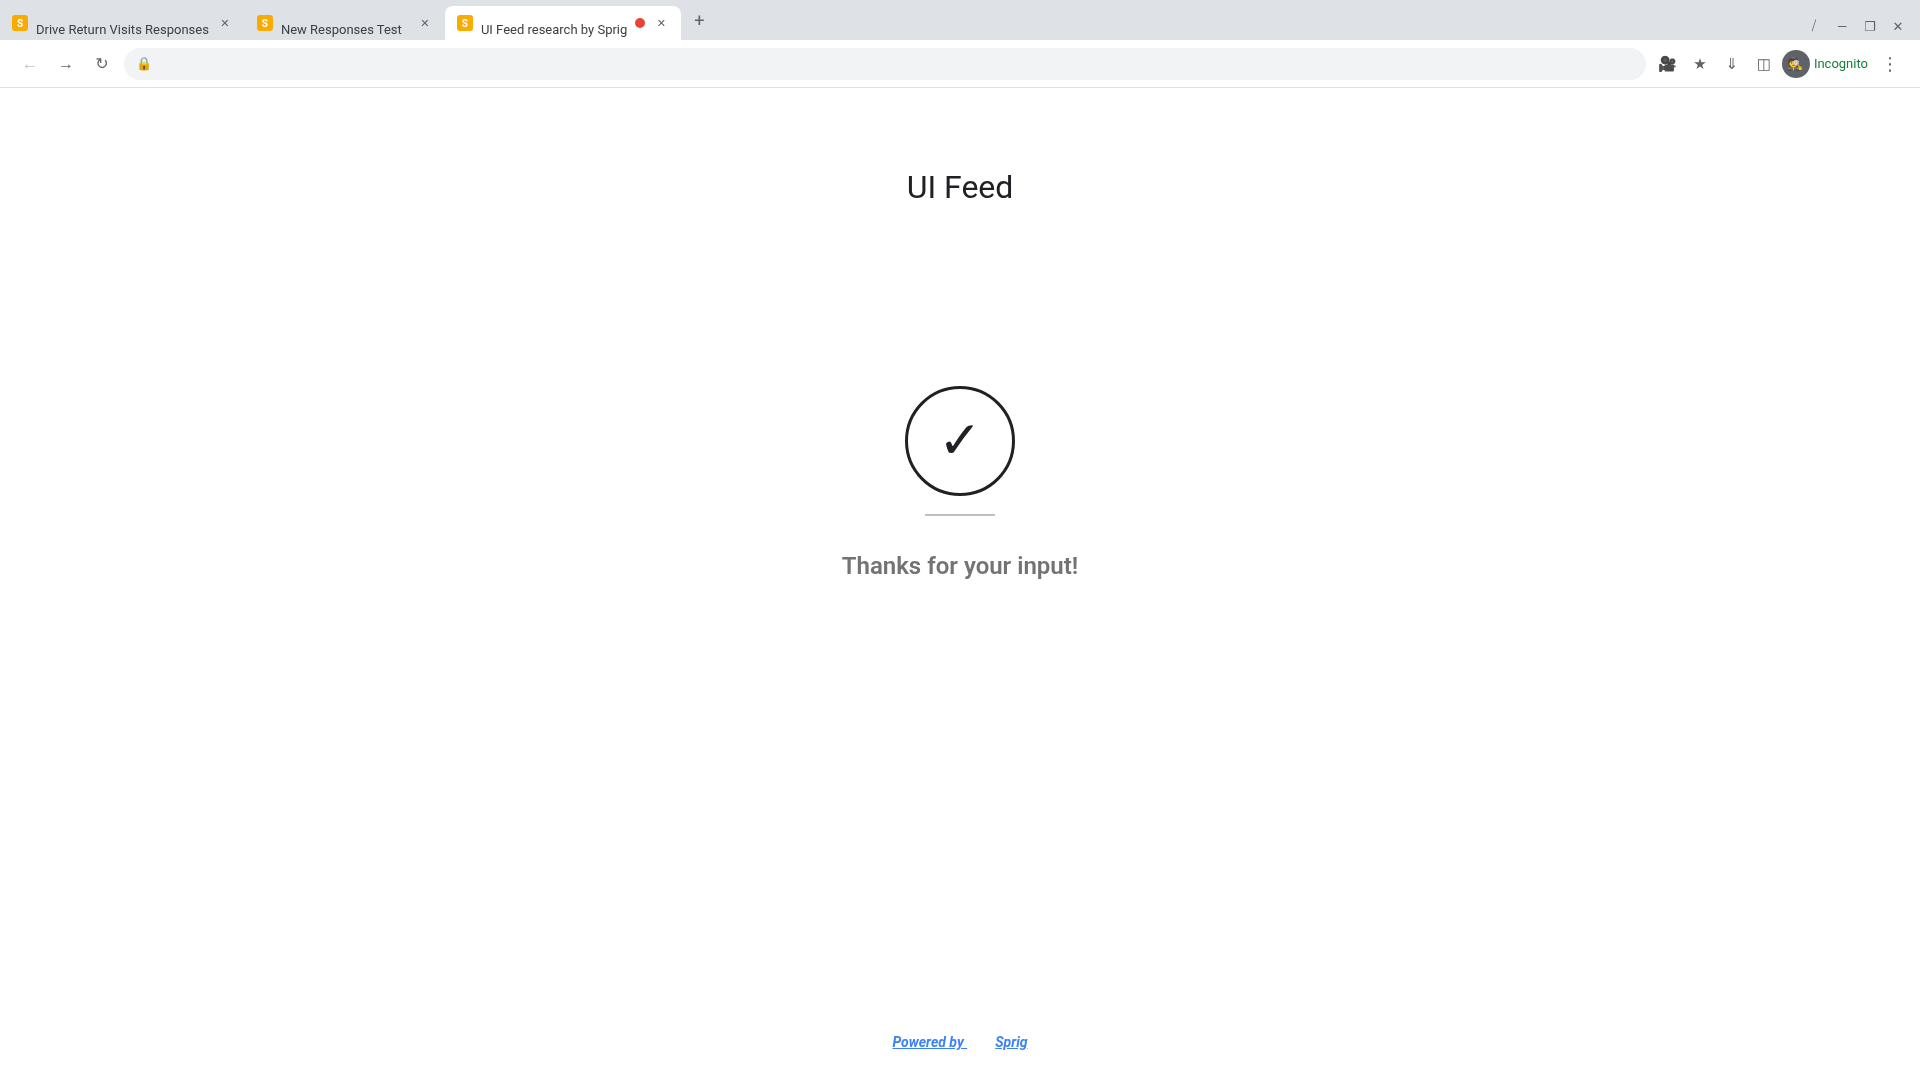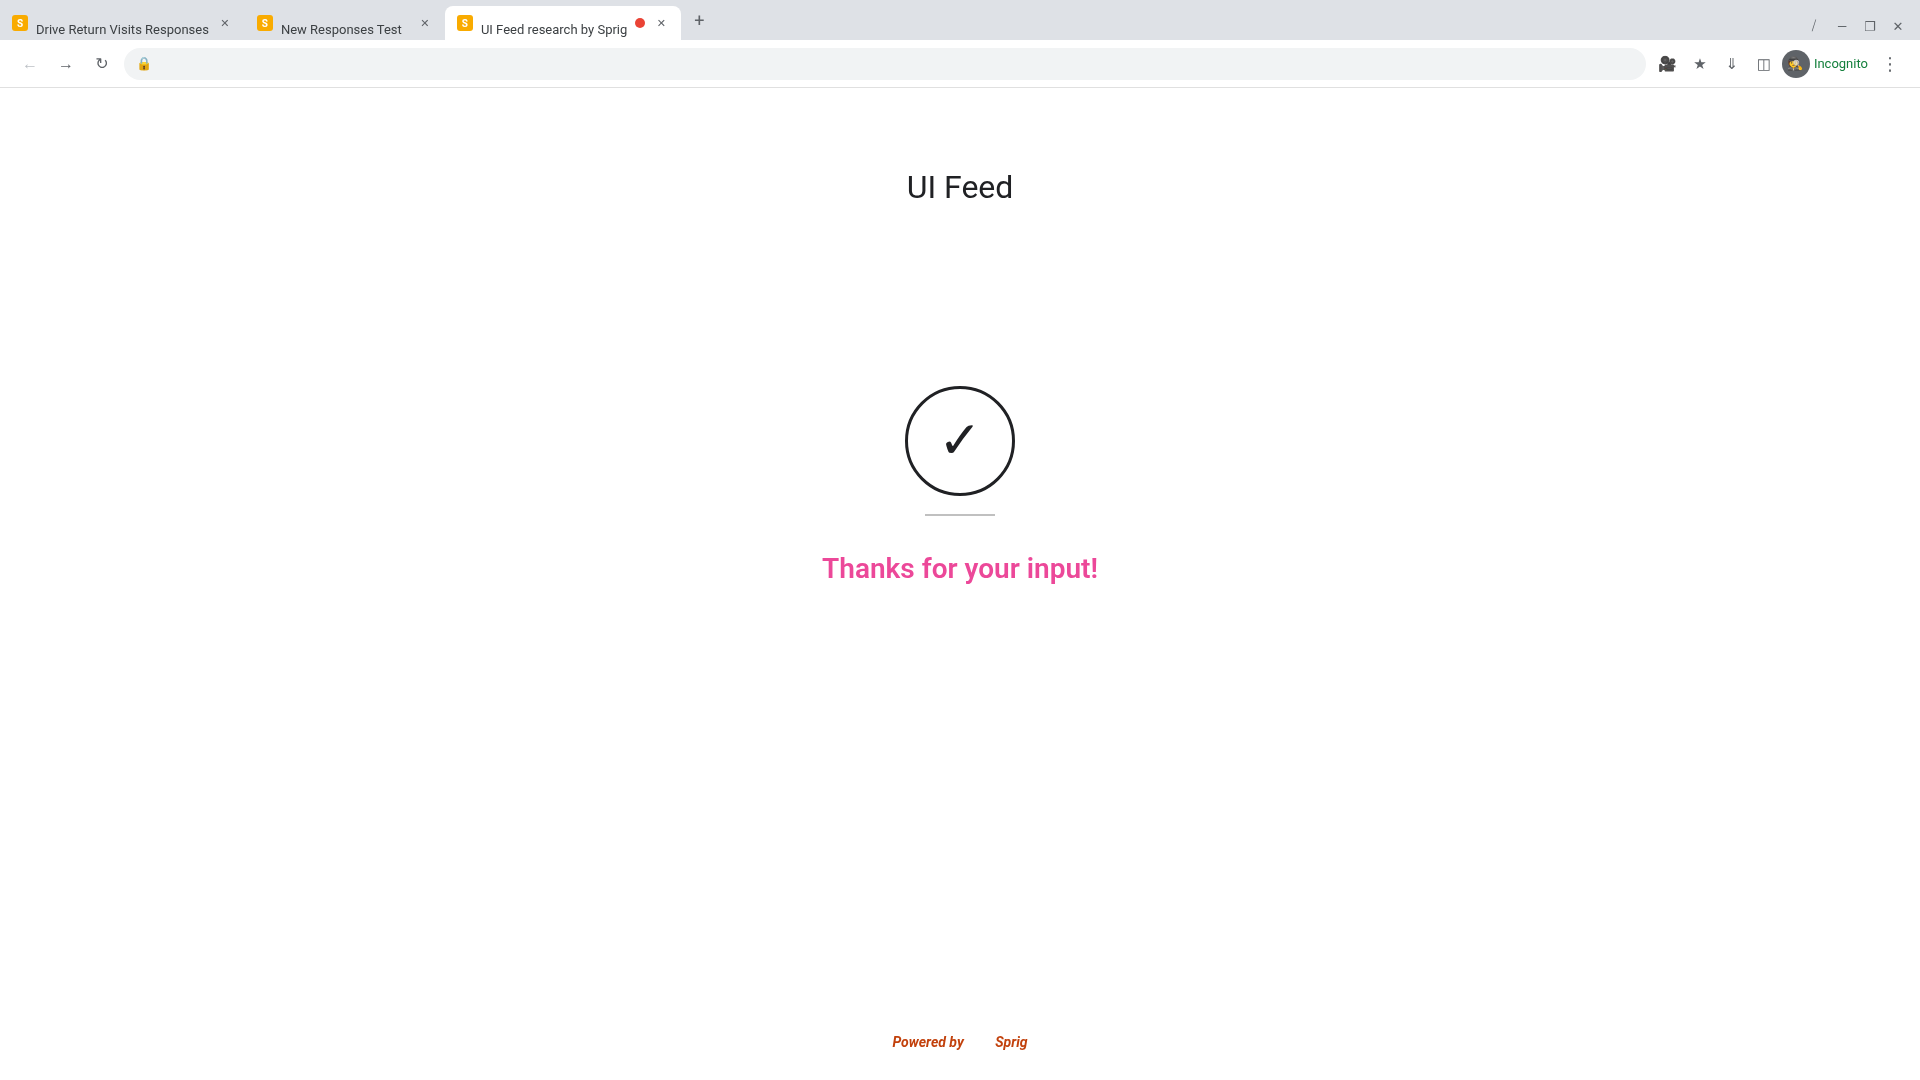--- a/index.html
+++ b/index.html
@@ -277,38 +277,39 @@
     }
 
     .divider-line {
       width: 70px;
       height: 2px;
       background: #c0c0c0;
       margin-top: 18px;
     }
 
     .thanks-text {
-      font-size: 28px;
+      font-size: 24px;
       font-weight: 600;
-      color: #ec4899;
+      color: #737373;
       margin-top: 36px;
     }
 
     .powered-by {
       margin-top: auto;
       margin-bottom: 20px;
       font-size: 14px;
       color: #5f6368;
       padding-bottom: 10px;
     }
 
     .powered-by span {
       font-weight: 700;
       font-style: italic;
-      color: #c2410c;
+      color: #3b82f6;
+      text-decoration: underline;
     }
 
     .tab-bar-content {
       display: flex;
       align-items: flex-end;
       height: 100%;
       flex: 1;
     }
   </style>
 </head>

